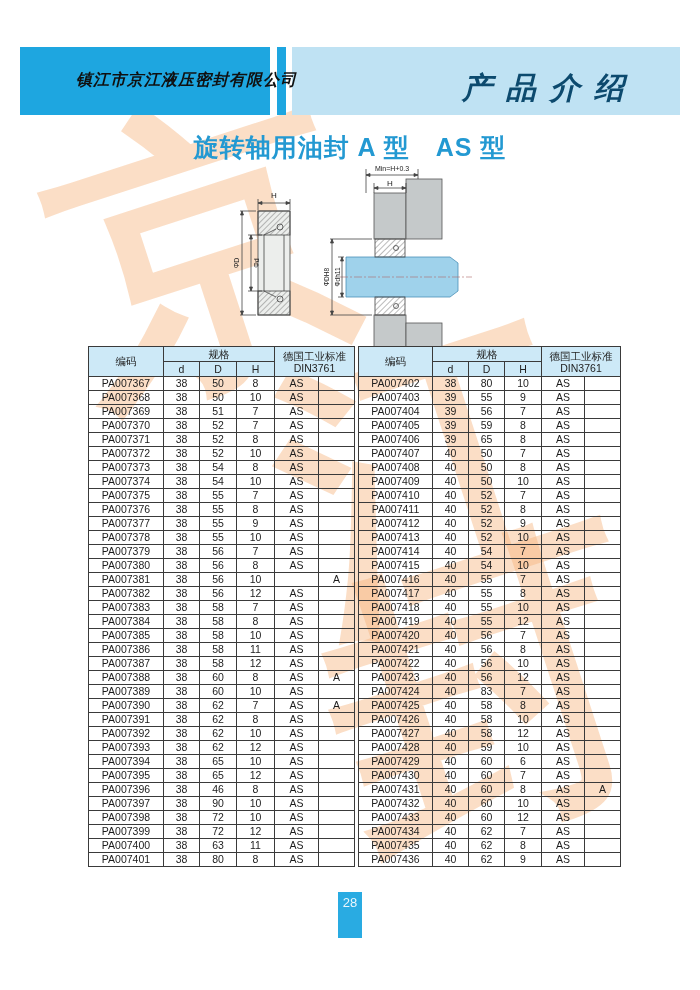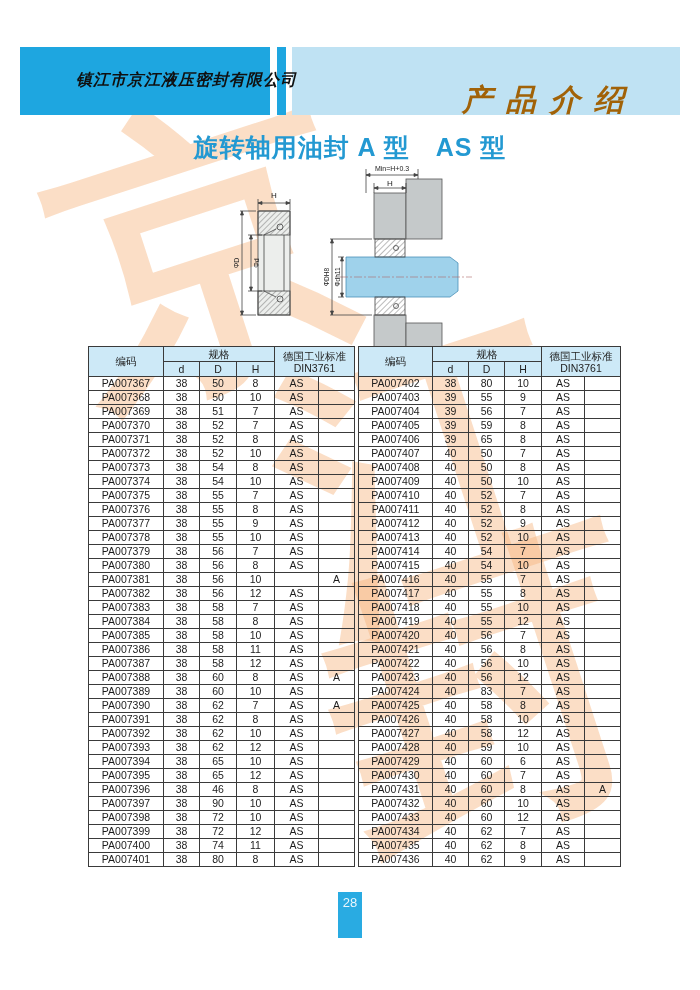--- a/index.html
+++ b/index.html
@@ -12,23 +12,23 @@
         user-select:none; pointer-events:none; }
 
   
   .hdr-box { position:absolute; top:47px; height:68px; z-index:2; }
   .hdr-dark { left:20px; width:250px; background:#1ea6e0; }
   .hdr-stripe { left:277px; width:9px; background:#1ea6e0; }
   .hdr-light { left:292px; width:388px; background:#bfe2f3; }
   .company-name { position:absolute; left:76px; top:70px; z-index:3; color:#101010;
         font-family:"Liberation Serif", serif; font-style:italic; font-weight:bold;
         font-size:16px; letter-spacing:1px; white-space:nowrap; }
-  .section-label { position:absolute; left:462px; top:68px; z-index:3; color:#a16207;
+  .section-label { position:absolute; left:462px; top:68px; z-index:3; color:#0c4a6e;
         font-family:"Liberation Serif", serif; font-style:italic; font-weight:bold;
-        font-size:30px; letter-spacing:14px; white-space:nowrap;margin-top:12px; }
+        font-size:30px; letter-spacing:14px; white-space:nowrap; }
 
   .page-title { position:absolute; left:0; top:131px; width:700px; text-align:center; z-index:2;
         color:#2399d2; font-weight:bold; font-size:25px; letter-spacing:1px; }
 
   
   .diagram { position:absolute; left:228px; top:163px; width:258px; height:188px; z-index:2; }
 
   
   table.spec { position:absolute; top:346px; z-index:2; border-collapse:collapse; table-layout:fixed;
         font-size:10.5px; color:#1c1c1c; background:transparent; }
@@ -430,21 +430,21 @@
           <td>PA007399</td>
           <td>38</td>
           <td>72</td>
           <td>12</td>
           <td>AS</td>
           <td></td>
         </tr>
         <tr>
           <td>PA007400</td>
           <td>38</td>
-          <td>74</td>
+          <td>63</td>
           <td>11</td>
           <td>AS</td>
           <td></td>
         </tr>
         <tr>
           <td>PA007401</td>
           <td>38</td>
           <td>80</td>
           <td>8</td>
           <td>AS</td>

